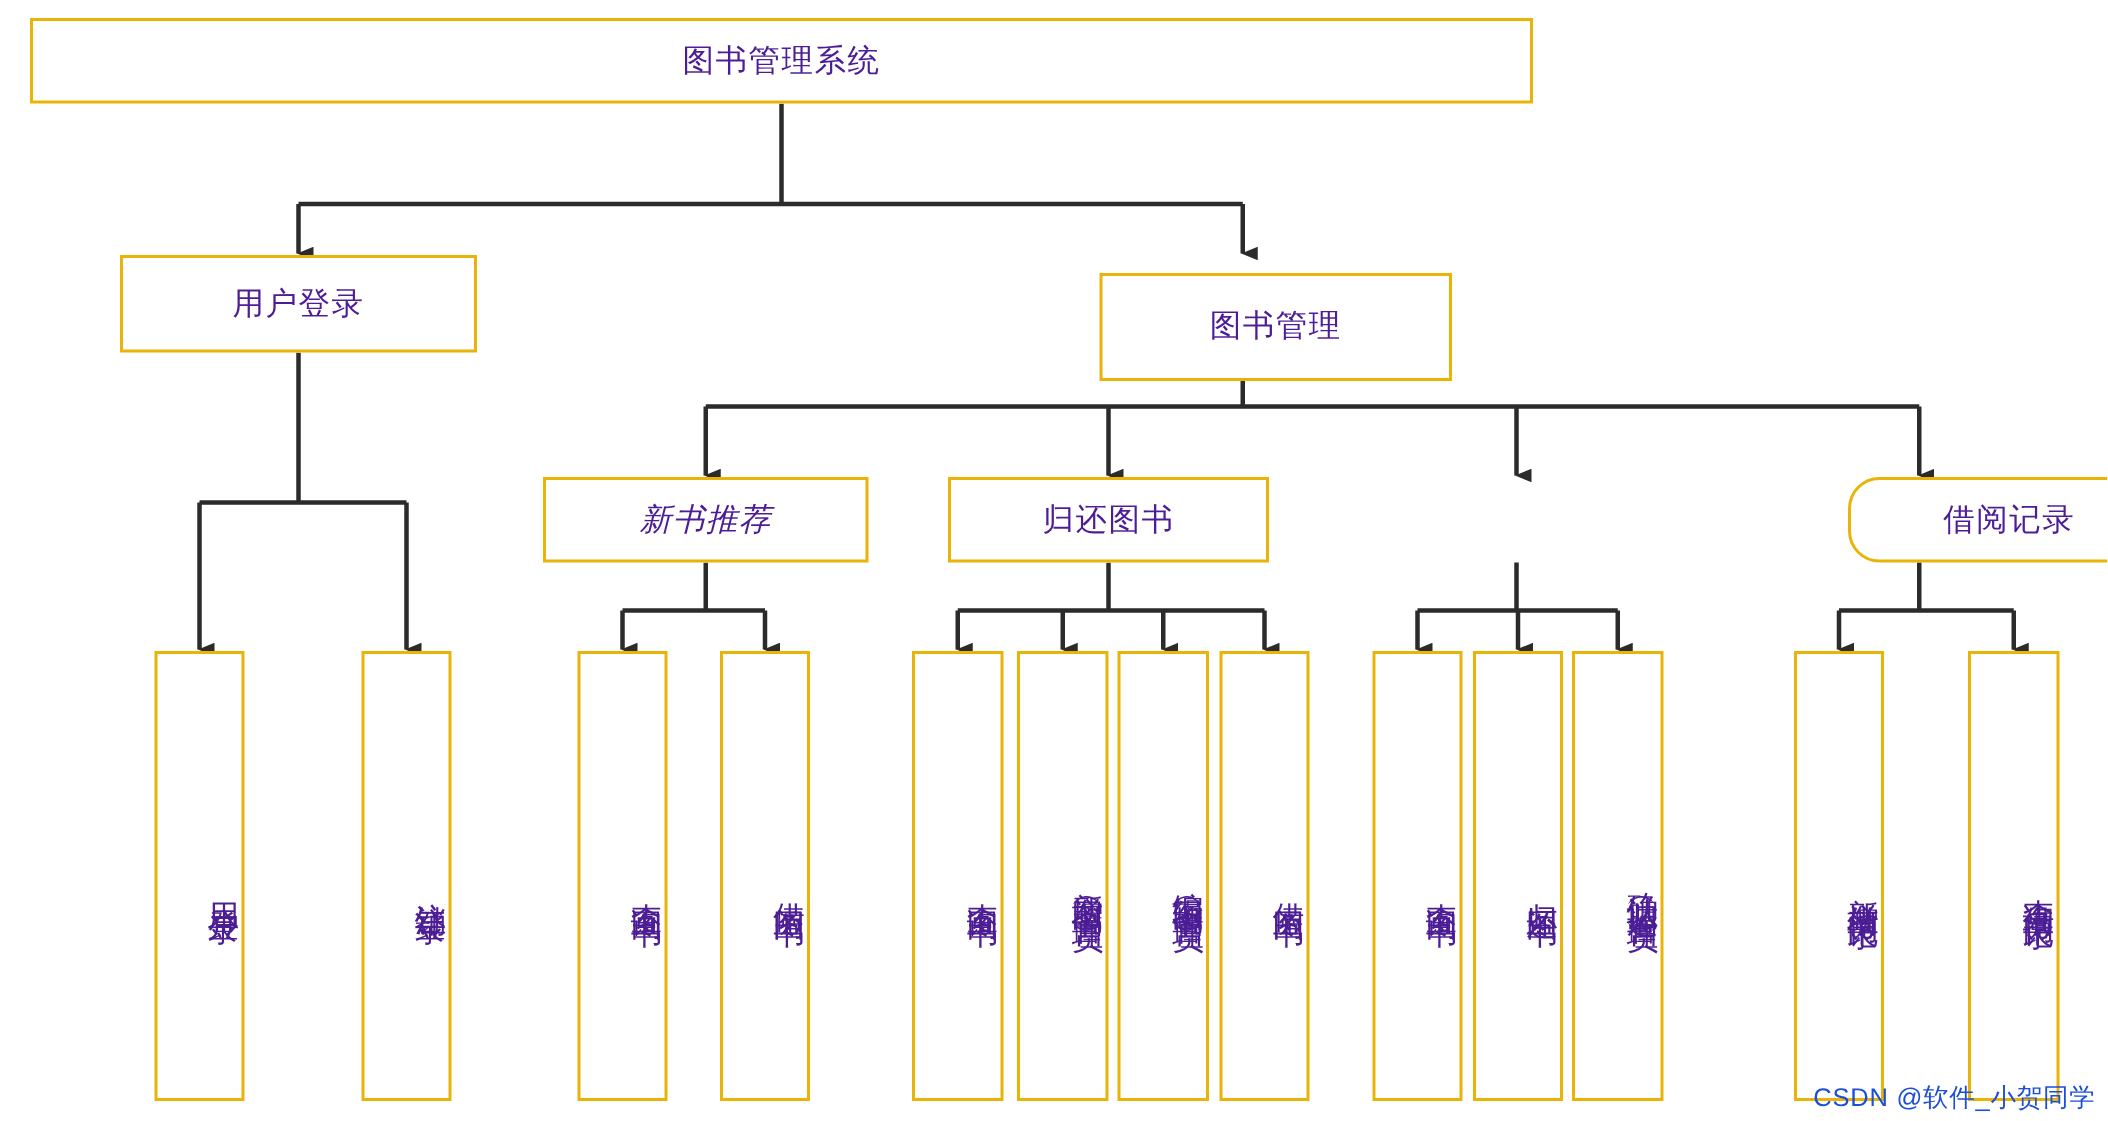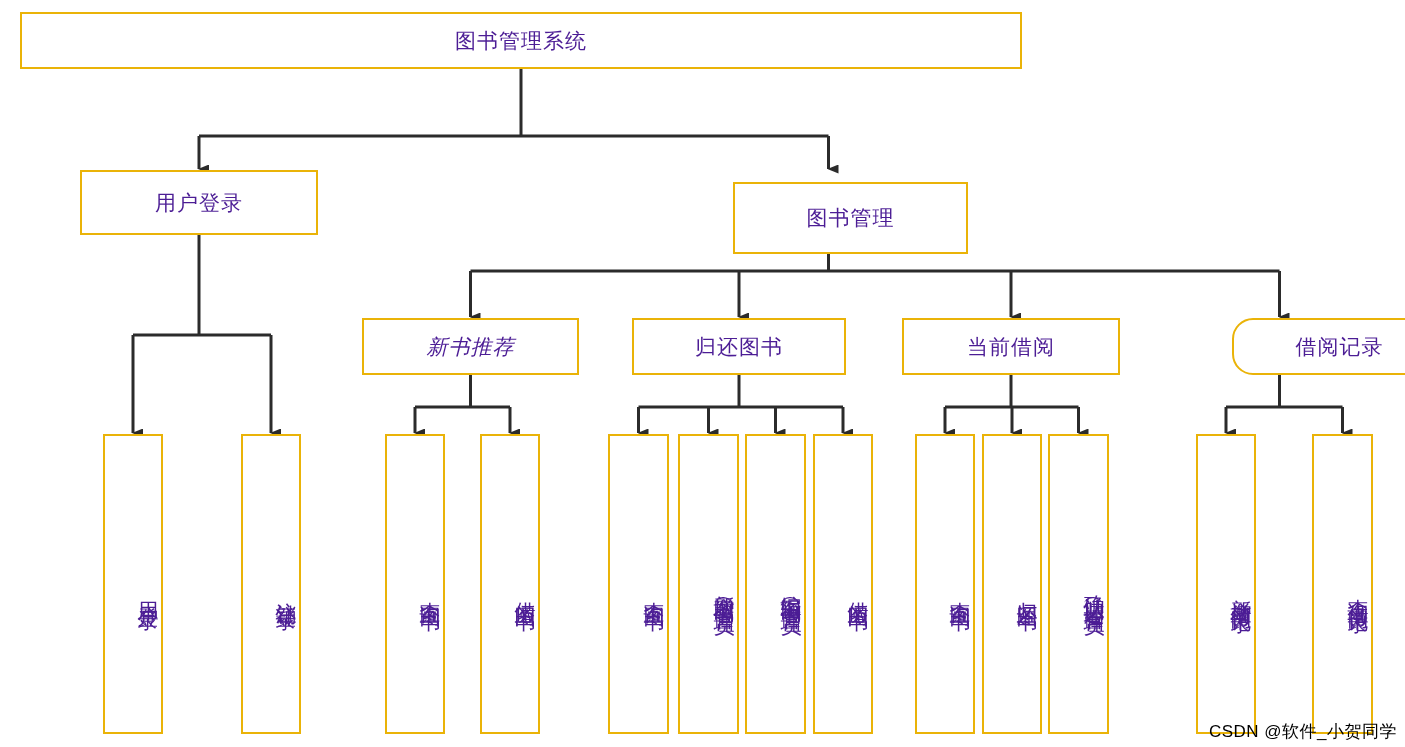--- a/index.html
+++ b/index.html
@@ -54,21 +54,21 @@
   .node.vert span {
     writing-mode: vertical-rl;
     text-orientation: upright;
     display: block;
   }
   .watermark {
     position: absolute;
     right: 8px;
     bottom: 4px;
     font-size: 17px;
-    color: #000000;
+    color: #1d4ed8;
     white-space: nowrap;
     letter-spacing: 0.5px;
   }
 </style>
 </head>
 <body>
 
 <div id="canvas">
 
   <svg id="edges" viewBox="0 0 1405 747" xmlns="http://www.w3.org/2000/svg">
@@ -123,23 +123,20 @@
   <div class="node horiz" style="left: 711px; top: 182px; width: 235px; height: 72px; margin-left: 22px;">
     <span>图书管理</span>
   </div>
 
   <div class="node horiz" style="left: 362px; top: 318px; width: 217px; height: 57px; font-style: italic;">
     <span>新书推荐</span>
   </div>
   <div class="node horiz" style="left: 632px; top: 318px; width: 214px; height: 57px;">
     <span>归还图书</span>
   </div>
-  <div class="node horiz" style="left: 902px; top: 318px; width: 218px; height: 57px;">
-    <span>当前借阅</span>
-  </div>
   <div class="node horiz" style="left: 1232px; top: 318px; width: 215px; height: 57px; border-radius: 21px;">
     <span>借阅记录</span>
   </div>
 
   <div class="node vert" style="left: 103px; top: 434px; width: 60px; height: 300px;">
     <span>用户登录</span>
   </div>
   <div class="node vert" style="left: 241px; top: 434px; width: 60px; height: 300px;">
     <span>注销登录</span>
   </div>

